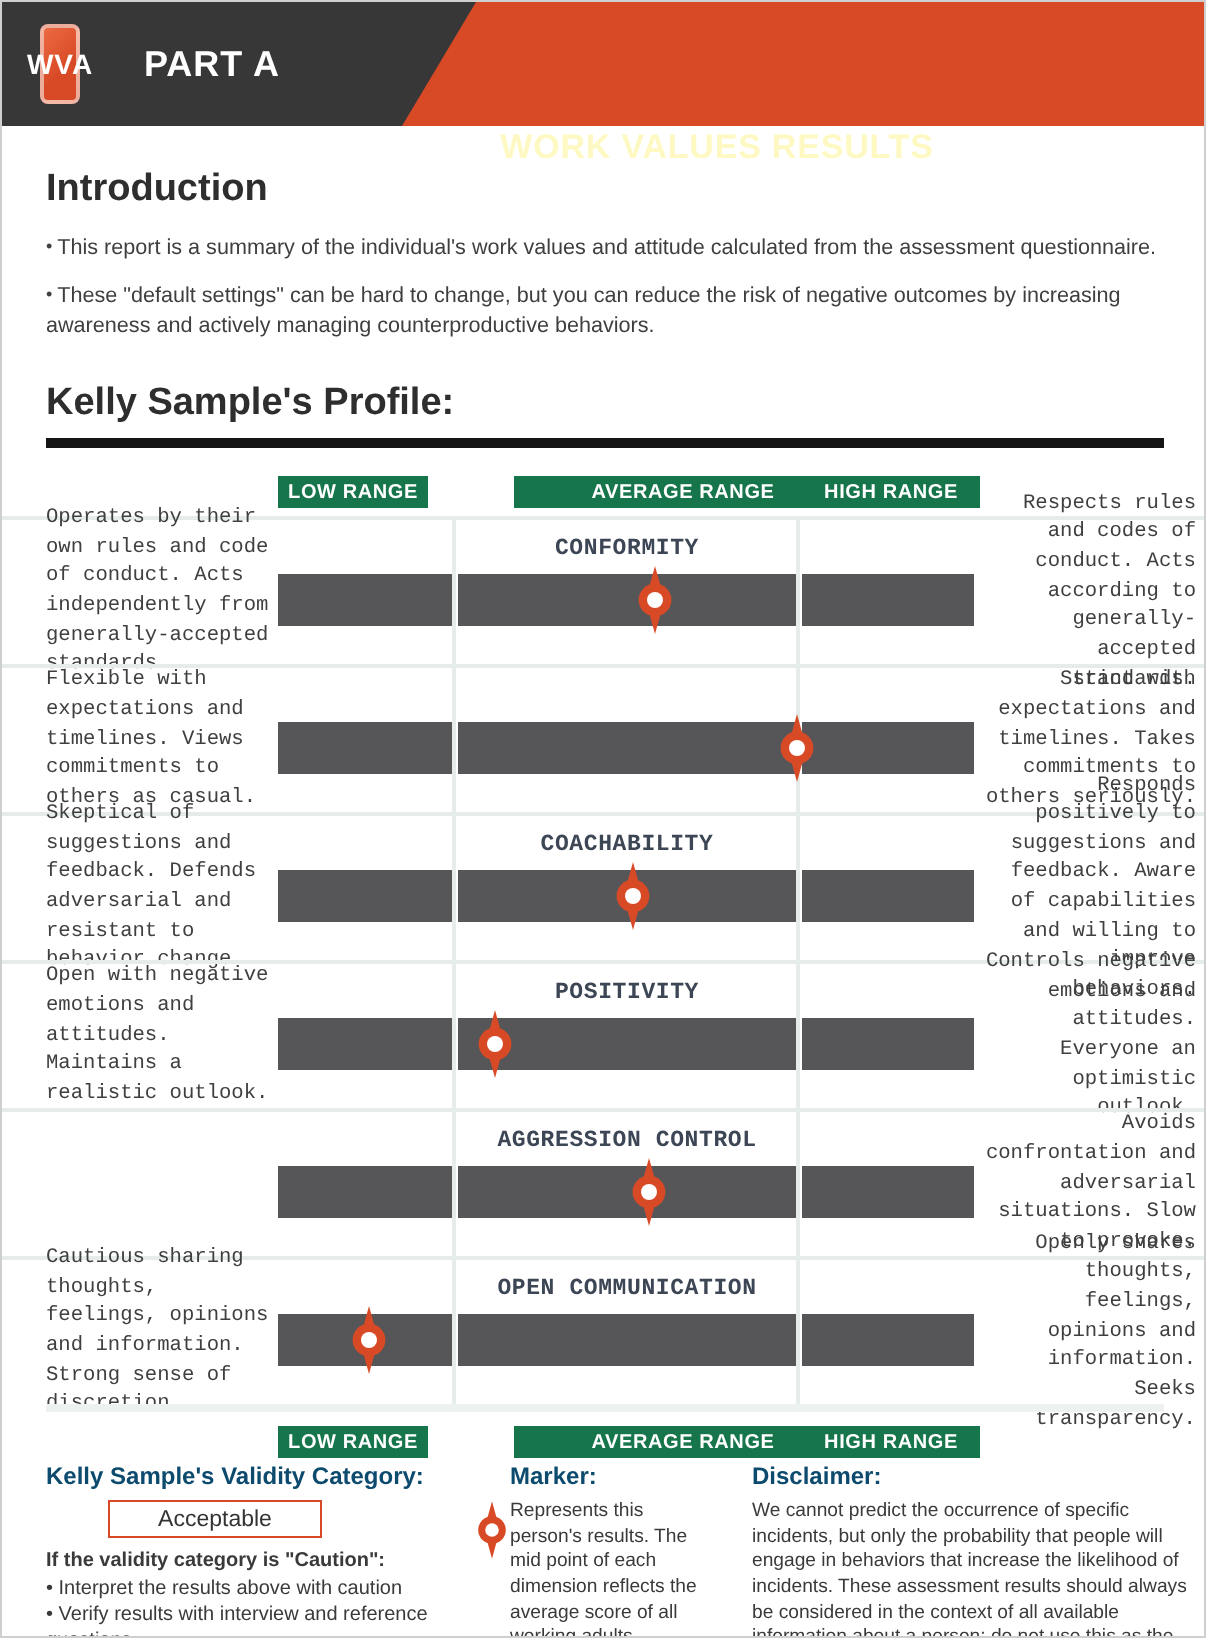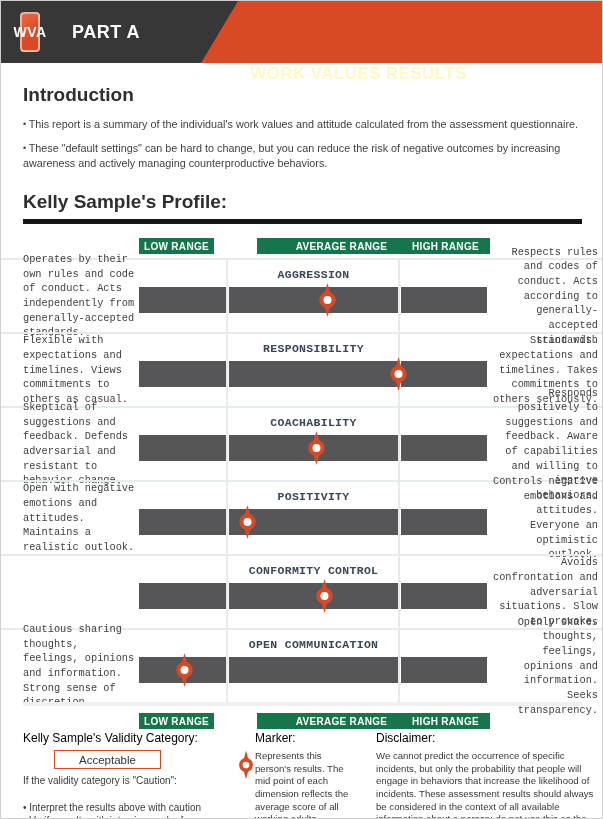--- a/index.html
+++ b/index.html
@@ -59,25 +59,25 @@
   .marker { position:absolute; top:23px; width:19px; height:34px; z-index:3; }
   .mk-fill { fill:var(--orange); }
   .mk-center { fill:#ffffff; }
   .bottom-band { position:absolute; top:701px; left:22px; width:559px; height:4px; background:#edf1ef; }
 
   
   .f-col { position:absolute; top:730px; }
   .f-validity { left:22px; width:215px; }
   .f-marker   { left:237px; width:115px; }
   .f-disclaimer { left:375px; width:223px; }
-  .f-title { font-size:12px; font-weight:normal; color:#000000; margin-bottom:5px; }
+  .f-title { font-size:12px; font-weight:bold; color:#0c4a6e; margin-bottom:5px; }
   .validity-box { margin-left:31px; width:107px; height:19px; border:1px solid var(--orange);
                   display:flex; align-items:center; justify-content:center;
                   font-size:11.5px; color:#333; margin-bottom:6px; }
-  .caution-title { font-size:10px; font-weight:400; color:#3a3a3a; margin-bottom:16px; }
+  .caution-title { font-size:10px; font-weight:700; color:#3a3a3a; margin-bottom:3px; }
   .caution-list { list-style:none; }
   .caution-list li { font-size:10px; line-height:1.28; color:#3a3a3a; }
   .caution-list li::before { content:"• "; }
   .f-marker-icon { position:absolute; left:0; top:19px; }
   .f-marker-text-wrap { margin-left:17px; }
   .f-body { font-size:9.6px; line-height:1.32; color:#3a3a3a; }
 </style>
 </head>
 <body>
 
@@ -105,21 +105,21 @@
     <span class="badge badge-high">HIGH RANGE</span>
   </div>
 
   <div class="rows">
   <div class="prow">
     <div class="vline vline-1"></div>
     <div class="vline vline-2"></div>
     <div class="row-left">
           <span>Operates by their own rules and code of conduct. Acts independently from generally-accepted standards.</span>
         </div>
-    <div class="trait-title">AGGRESSION</div>
+    <div class="trait-title">CONFORMITY</div>
     <div class="seg seg-low"></div>
     <div class="seg seg-avg"></div>
     <div class="seg seg-high"></div>
     <div class="marker" style="left: 317.464px;">
       <svg width="19" height="34" viewBox="0 0 19 34">
         <polygon points="9.5,0 14.2,17 9.5,34 4.8,17" class="mk-fill"></polygon>
         <circle cx="9.5" cy="17" r="8.2" class="mk-fill"></circle>
         <circle cx="9.5" cy="17" r="4" class="mk-center"></circle>
       </svg>
     </div>
@@ -127,21 +127,20 @@
           <span>Respects rules and codes of conduct. Acts according to generally-accepted standards.</span>
         </div>
   </div>
 
   <div class="prow">
     <div class="vline vline-1"></div>
     <div class="vline vline-2"></div>
     <div class="row-left">
           <span>Flexible with expectations and timelines. Views commitments to others as casual.</span>
         </div>
-    <div class="trait-title">RESPONSIBILITY</div>
     <div class="seg seg-low"></div>
     <div class="seg seg-avg"></div>
     <div class="seg seg-high"></div>
     <div class="marker" style="left: 388.456px;">
       <svg width="19" height="34" viewBox="0 0 19 34">
         <polygon points="9.5,0 14.2,17 9.5,34 4.8,17" class="mk-fill"></polygon>
         <circle cx="9.5" cy="17" r="8.2" class="mk-fill"></circle>
         <circle cx="9.5" cy="17" r="4" class="mk-center"></circle>
       </svg>
     </div>
@@ -190,21 +189,21 @@
       </svg>
     </div>
     <div class="row-right">
           <span>Controls negative emotions and attitudes. Everyone an optimistic outlook.</span>
         </div>
   </div>
 
   <div class="prow">
     <div class="vline vline-1"></div>
     <div class="vline vline-2"></div>
-    <div class="trait-title">CONFORMITY CONTROL</div>
+    <div class="trait-title">AGGRESSION CONTROL</div>
     <div class="seg seg-low"></div>
     <div class="seg seg-avg"></div>
     <div class="seg seg-high"></div>
     <div class="marker" style="left: 314.332px;">
       <svg width="19" height="34" viewBox="0 0 19 34">
         <polygon points="9.5,0 14.2,17 9.5,34 4.8,17" class="mk-fill"></polygon>
         <circle cx="9.5" cy="17" r="8.2" class="mk-fill"></circle>
         <circle cx="9.5" cy="17" r="4" class="mk-center"></circle>
       </svg>
     </div>

